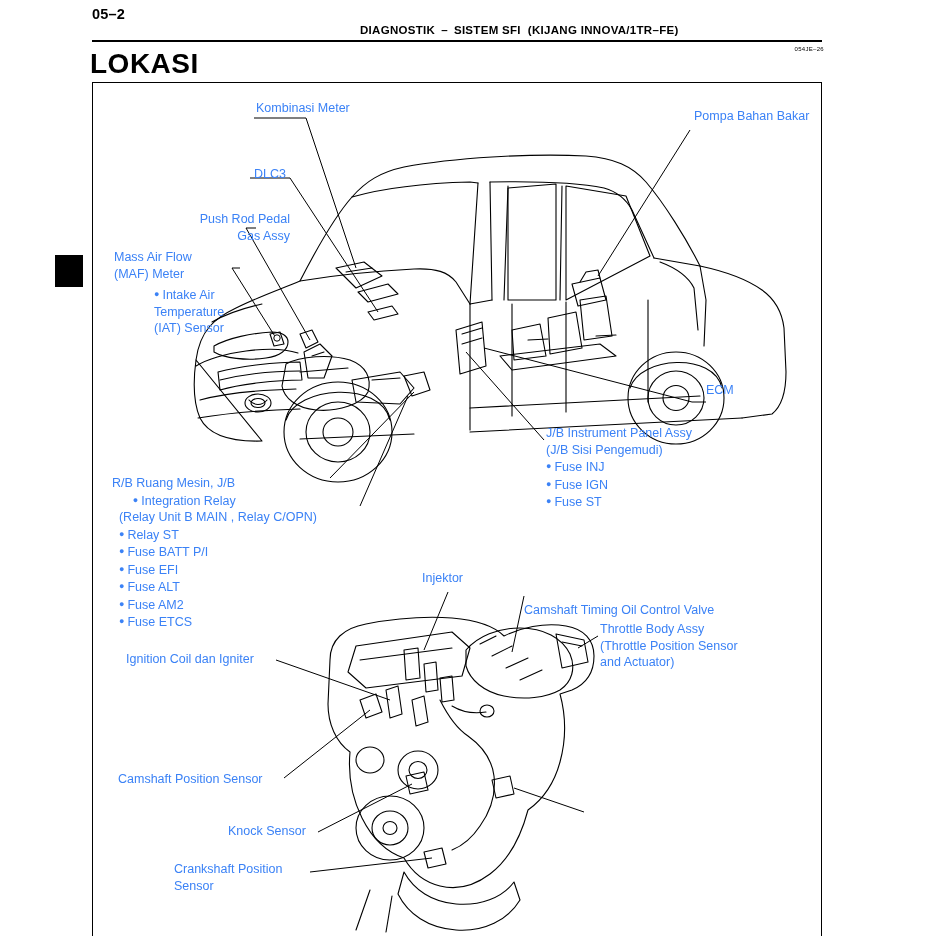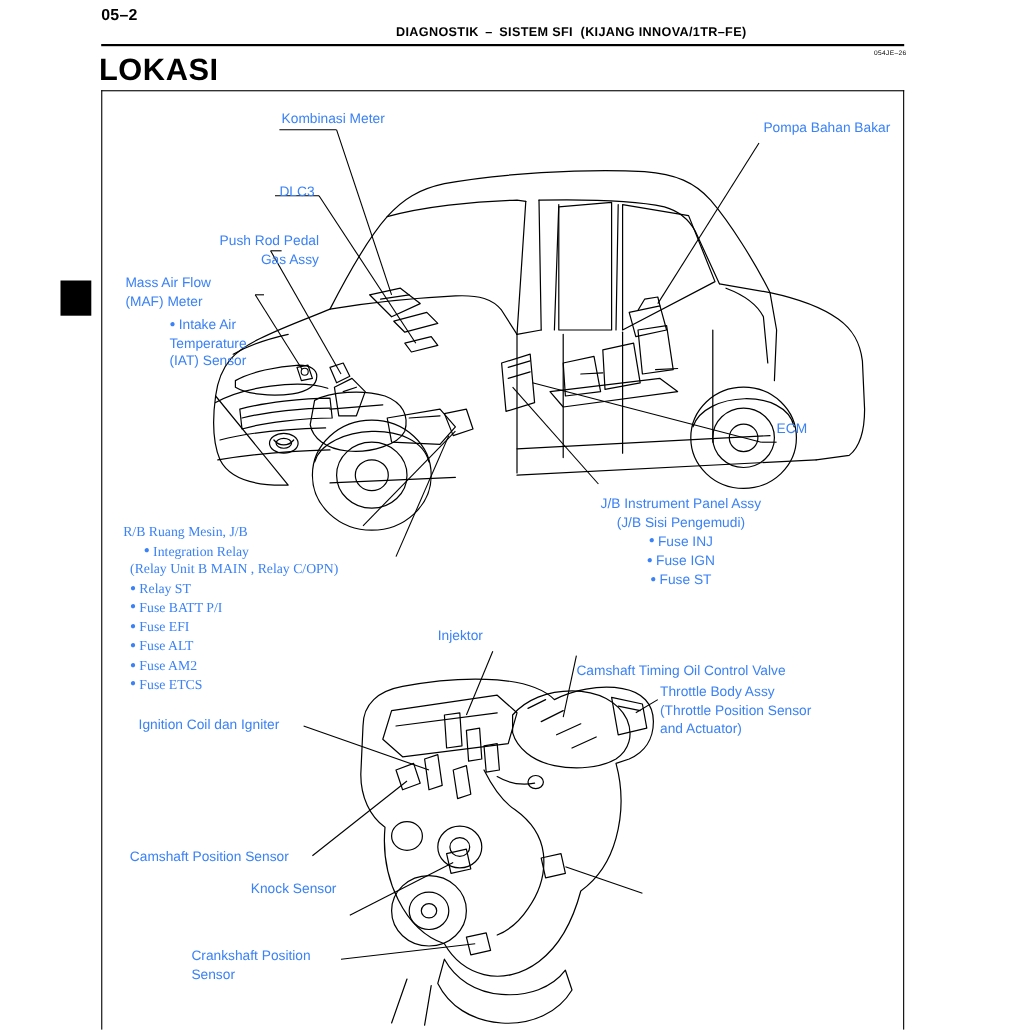--- a/index.html
+++ b/index.html
@@ -321,38 +321,38 @@
 Gas Assy</div>
 
   <div class="label" style="left:114px; top:249px;">Mass Air Flow
 (MAF) Meter</div>
 
   <div class="label" style="left:114px; top:286px;margin-left:40px;"><span class="bullet-line"><span class="bullet">●</span><span>Intake Air</span></span><span>Temperature
 (IAT) Sensor</span></div>
 
   <div class="label" style="left:706px; top:382px;">ECM</div>
 
-  <div class="label" style="left:546px; top:450px;text-align:center;"><span>J/B Instrument Panel Assy
+  <div class="label" style="left:546px; top:425px;"><span>J/B Instrument Panel Assy
 (J/B Sisi Pengemudi)</span>
 <span class="bullet-line"><span class="bullet">●</span><span>Fuse INJ</span></span><span class="bullet-line"><span class="bullet">●</span><span>Fuse IGN</span></span><span class="bullet-line"><span class="bullet">●</span><span>Fuse ST</span></span></div>
 
-  <div class="label" style="left:112px; top:475px;font-family:Liberation Serif, serif;"><span>R/B Ruang Mesin, J/B</span>
+  <div class="label" style="left:112px; top:475px;"><span>R/B Ruang Mesin, J/B</span>
 <span class="bullet-line">      <span class="bullet">●</span><span>Integration Relay</span></span><span class="bullet-line">  <span>(Relay Unit B MAIN , Relay C/OPN)</span></span><span class="bullet-line">  <span class="bullet">●</span><span>Relay ST</span></span><span class="bullet-line">  <span class="bullet">●</span><span>Fuse BATT P/I</span></span><span class="bullet-line">  <span class="bullet">●</span><span>Fuse EFI</span></span><span class="bullet-line">  <span class="bullet">●</span><span>Fuse ALT</span></span><span class="bullet-line">  <span class="bullet">●</span><span>Fuse AM2</span></span><span class="bullet-line">  <span class="bullet">●</span><span>Fuse ETCS</span></span></div>
 
-  <div class="label" style="left:398px; top:570px;">Injektor</div>
+  <div class="label" style="left:422px; top:570px;">Injektor</div>
 
   <div class="label" style="left:524px; top:602px;">Camshaft Timing Oil Control Valve</div>
 
   <div class="label" style="left:600px; top:621px;">Throttle Body Assy
 (Throttle Position Sensor
 and Actuator)</div>
 
   <div class="label" style="left:126px; top:651px;">Ignition Coil dan Igniter</div>
 
   <div class="label" style="left:118px; top:771px;">Camshaft Position Sensor</div>
 
-  <div class="label" style="left:228px; top:800px;">Knock Sensor</div>
+  <div class="label" style="left:228px; top:823px;">Knock Sensor</div>
 
   <div class="label" style="left:174px; top:861px;">Crankshaft Position
 Sensor</div>
 
 
 </div>
 
 </body></html>

